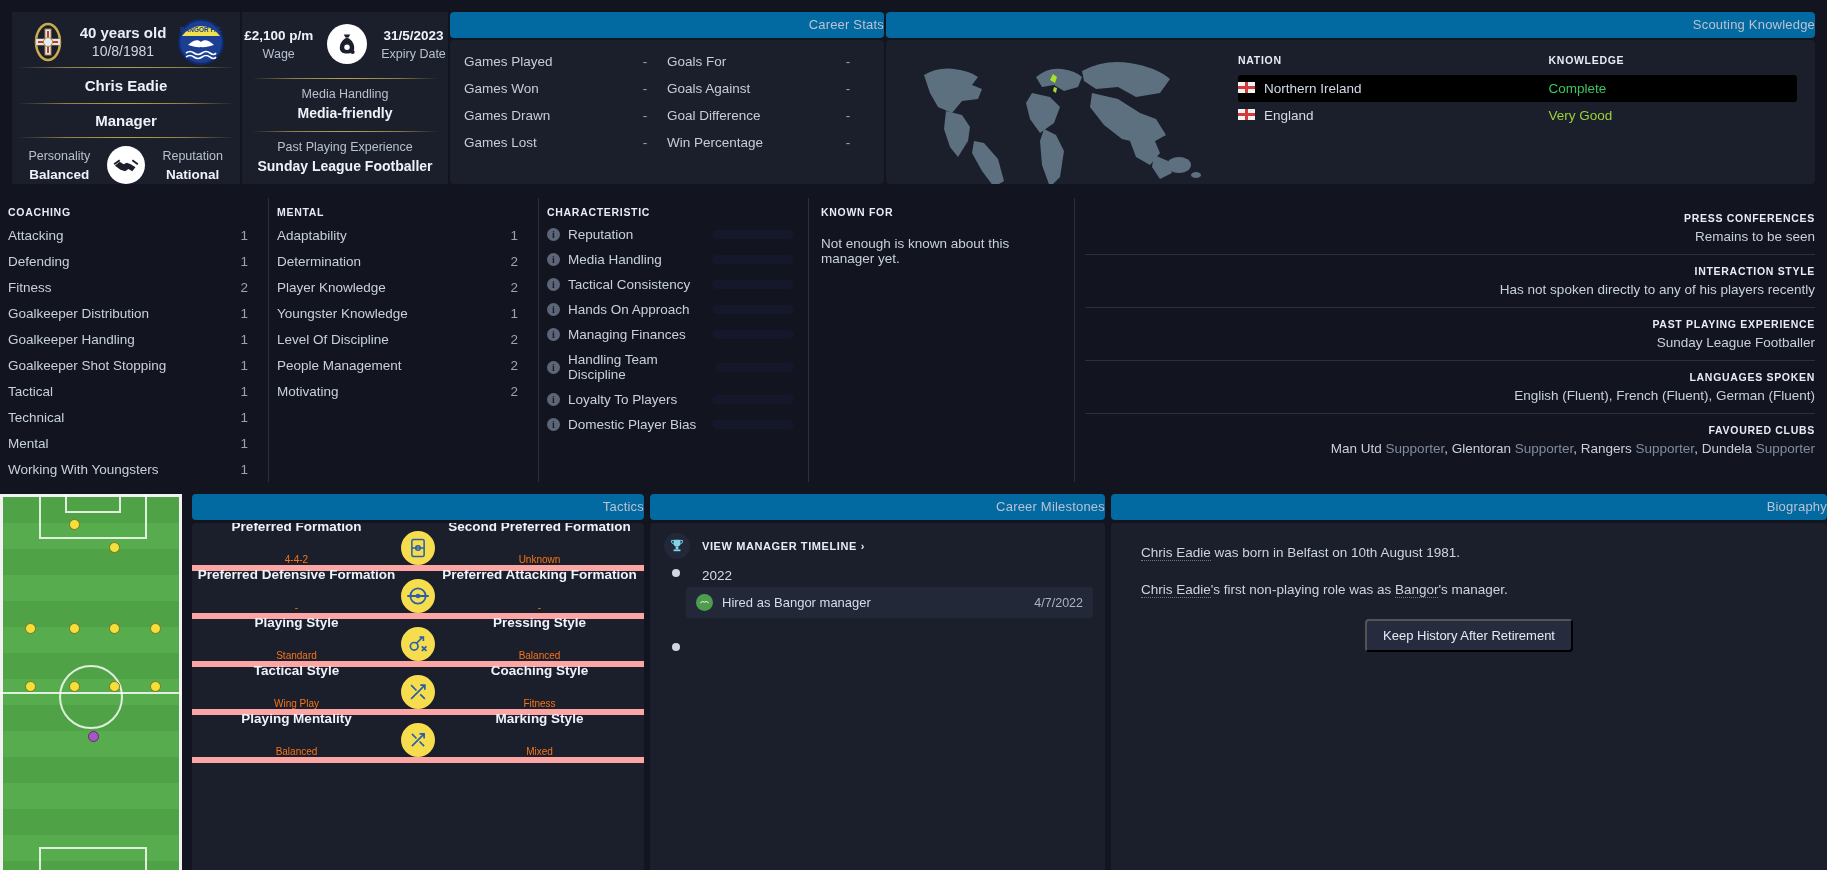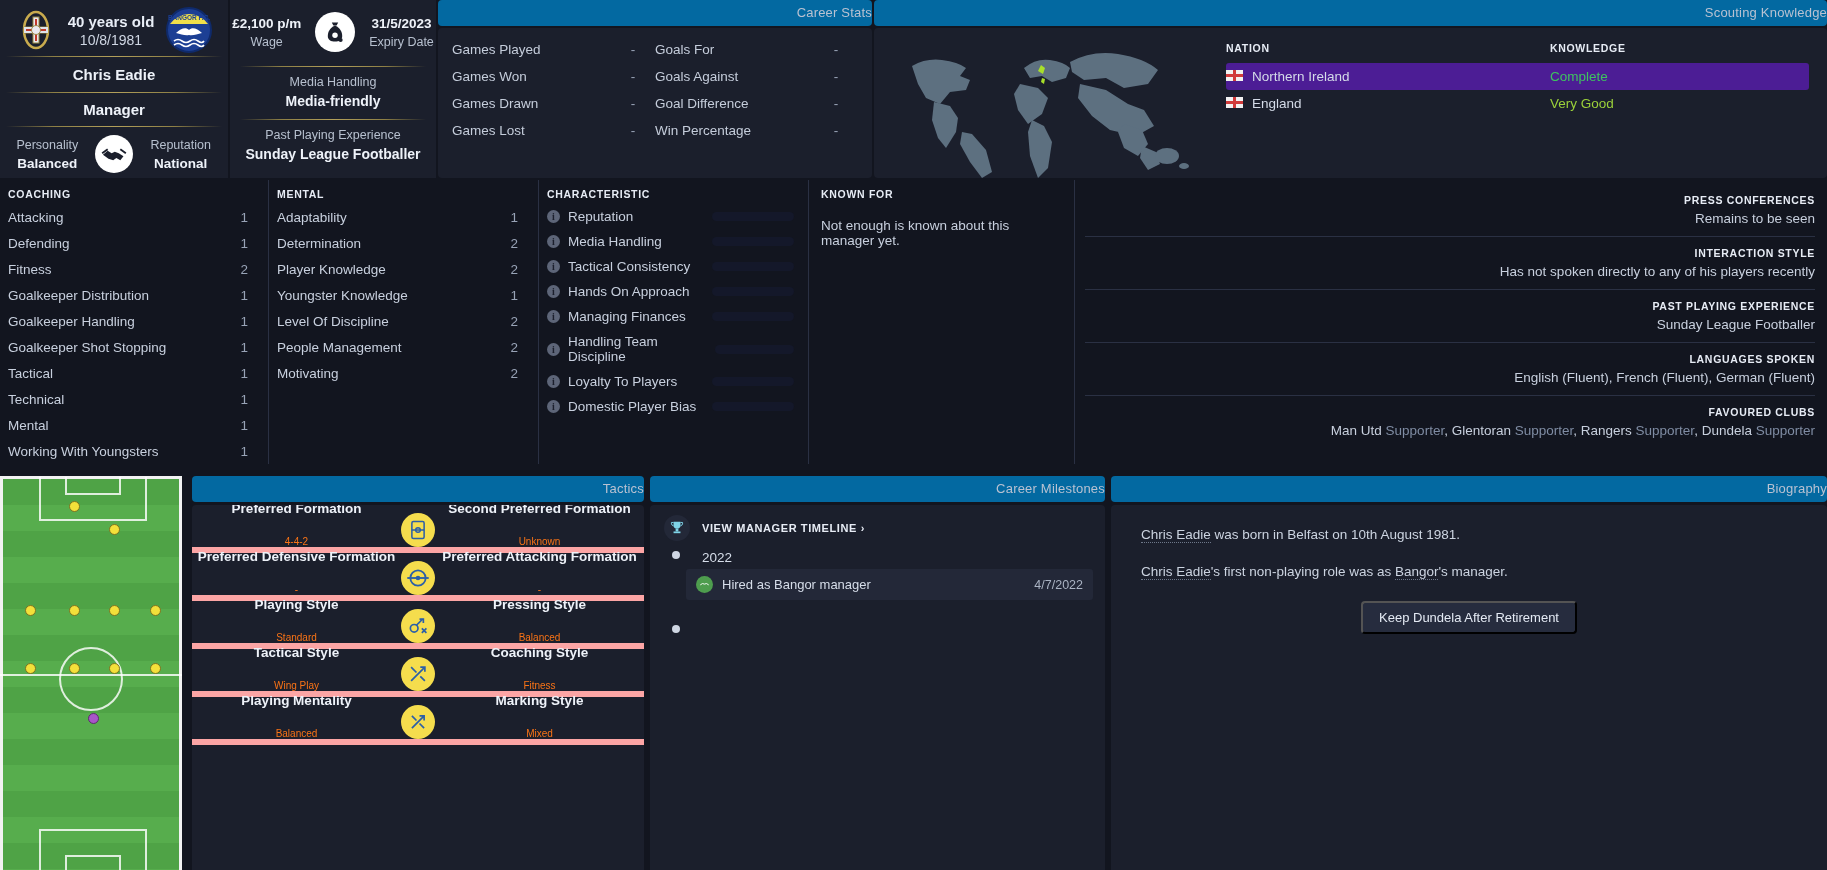--- a/index.html
+++ b/index.html
@@ -18,21 +18,21 @@
     border-radius: 4px;
     text-align: right;
     font-size: 13px;
     color: #b9c2d2;
     padding: 5px 0 6px;
     letter-spacing: .2px;
   }
   .panel-body { background: #1b1f2c; border-radius: 4px; }
 
   
-  .toprow { display: flex; height: 196px; padding: 0; gap: 2px; }
+  .toprow { display: flex; height: 196px; padding: 12px; gap: 2px; }
 
   
   .identity { width: 228px; background:#1b1f2c; display:flex; flex-direction:column; }
   .id-head { display:flex; align-items:center; justify-content:center; gap:12px; height: 56px; padding-top:4px;}
   .flag-badge { width: 40px; height: 40px; }
   .age-block { text-align:center; }
   .age-block .age { font-size: 15px; font-weight: bold; color:#e9eef7; }
   .age-block .dob { font-size: 14px; color:#cfd6e3; margin-top:2px; }
   .club-crest { width: 46px; height:46px; }
   .idrule { height:1px; background: linear-gradient(to right, rgba(190,170,90,0) 0%, #8d7f45 22%, #b3a05a 50%, #8d7f45 78%, rgba(190,170,90,0) 100%); margin: 0 6px;}
@@ -65,21 +65,21 @@
 
   
   .scouting { flex:1; display:flex; flex-direction:column; }
   .scouting .panel-body { flex:1; display:flex; position:relative; overflow:hidden;}
   .worldmap { width: 330px; position:relative; display:flex; align-items:center; justify-content:center; }
   .know-table { flex:1; padding: 14px 18px 0 22px; }
   .kt-head { display:flex; font-size:10.5px; font-weight:bold; letter-spacing:.7px; color:#e7ecf5; padding-bottom:9px;}
   .kt-head .c1 { flex: 1.25; }
   .kt-head .c2 { flex: 1; }
   .kt-row { display:flex; align-items:center; font-size:13.5px; padding:6px 0; border-radius:3px;}
-  .kt-row.alt { background:#4c1d95; }
+  .kt-row.alt { background:#000000; }
   .kt-row .c1 { flex:1.25; display:flex; align-items:center; gap:9px; color:#d4dbe8;}
   .kt-row .c2 { flex:1; }
   .minflag { width:17px; height:11px; flex:none; }
 
   
   .midrow { display:flex; height: 298px; margin-top:2px; }
   .attr-col { padding: 8px 10px 0 0; }
   .sect-head { font-size:10.5px; font-weight:bold; letter-spacing:.7px; color:#e7ecf5; padding: 0 0 4px 8px; }
   .attr-row { display:flex; font-size:13.5px; padding:5.5px 0 5.5px 8px; }
   .attr-row .nm { flex:1; color:#c8d0de; }
@@ -621,17 +621,17 @@
 
     <div class="bio">
       <div class="panel-title">Biography</div>
       <div class="panel-body" style="margin-top:3px">
         <p>
           <span class="uline">Chris Eadie</span><span> was born in Belfast on 10th August 1981.</span>
         </p>
         <p>
           <span class="uline">Chris Eadie</span><span>'s first non-playing role was as </span><span class="uline">Bangor</span><span>'s manager.</span>
         </p>
-        <button class="keep-btn">Keep Dundela After Retirement</button>
+        <button class="keep-btn">Keep History After Retirement</button>
       </div>
     </div>
   </div>
 </div>
 
 </body></html>

